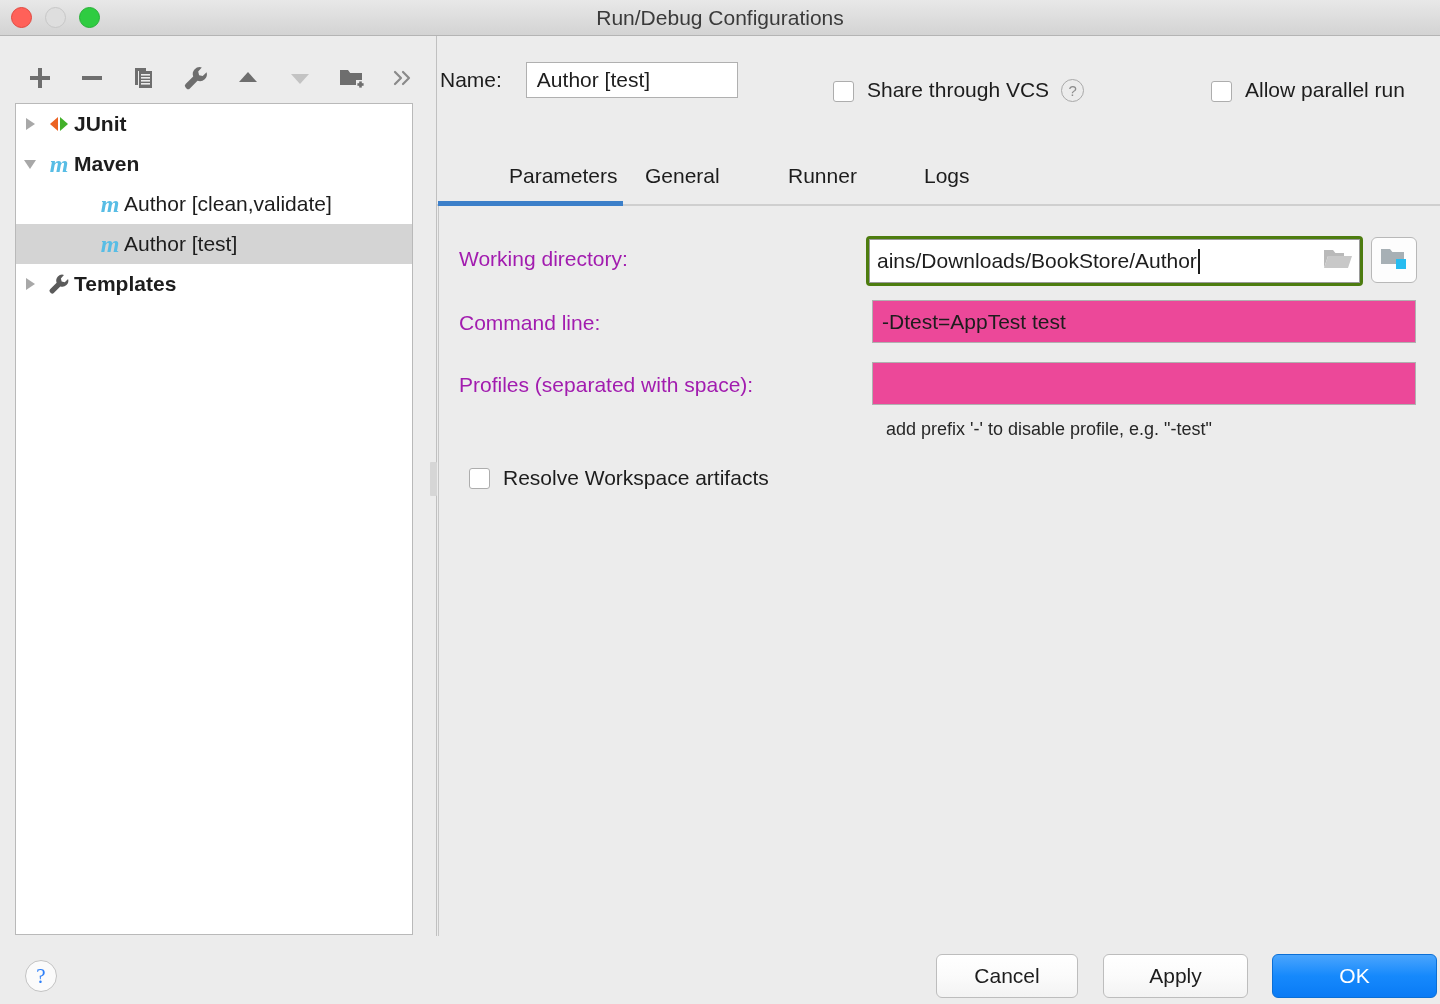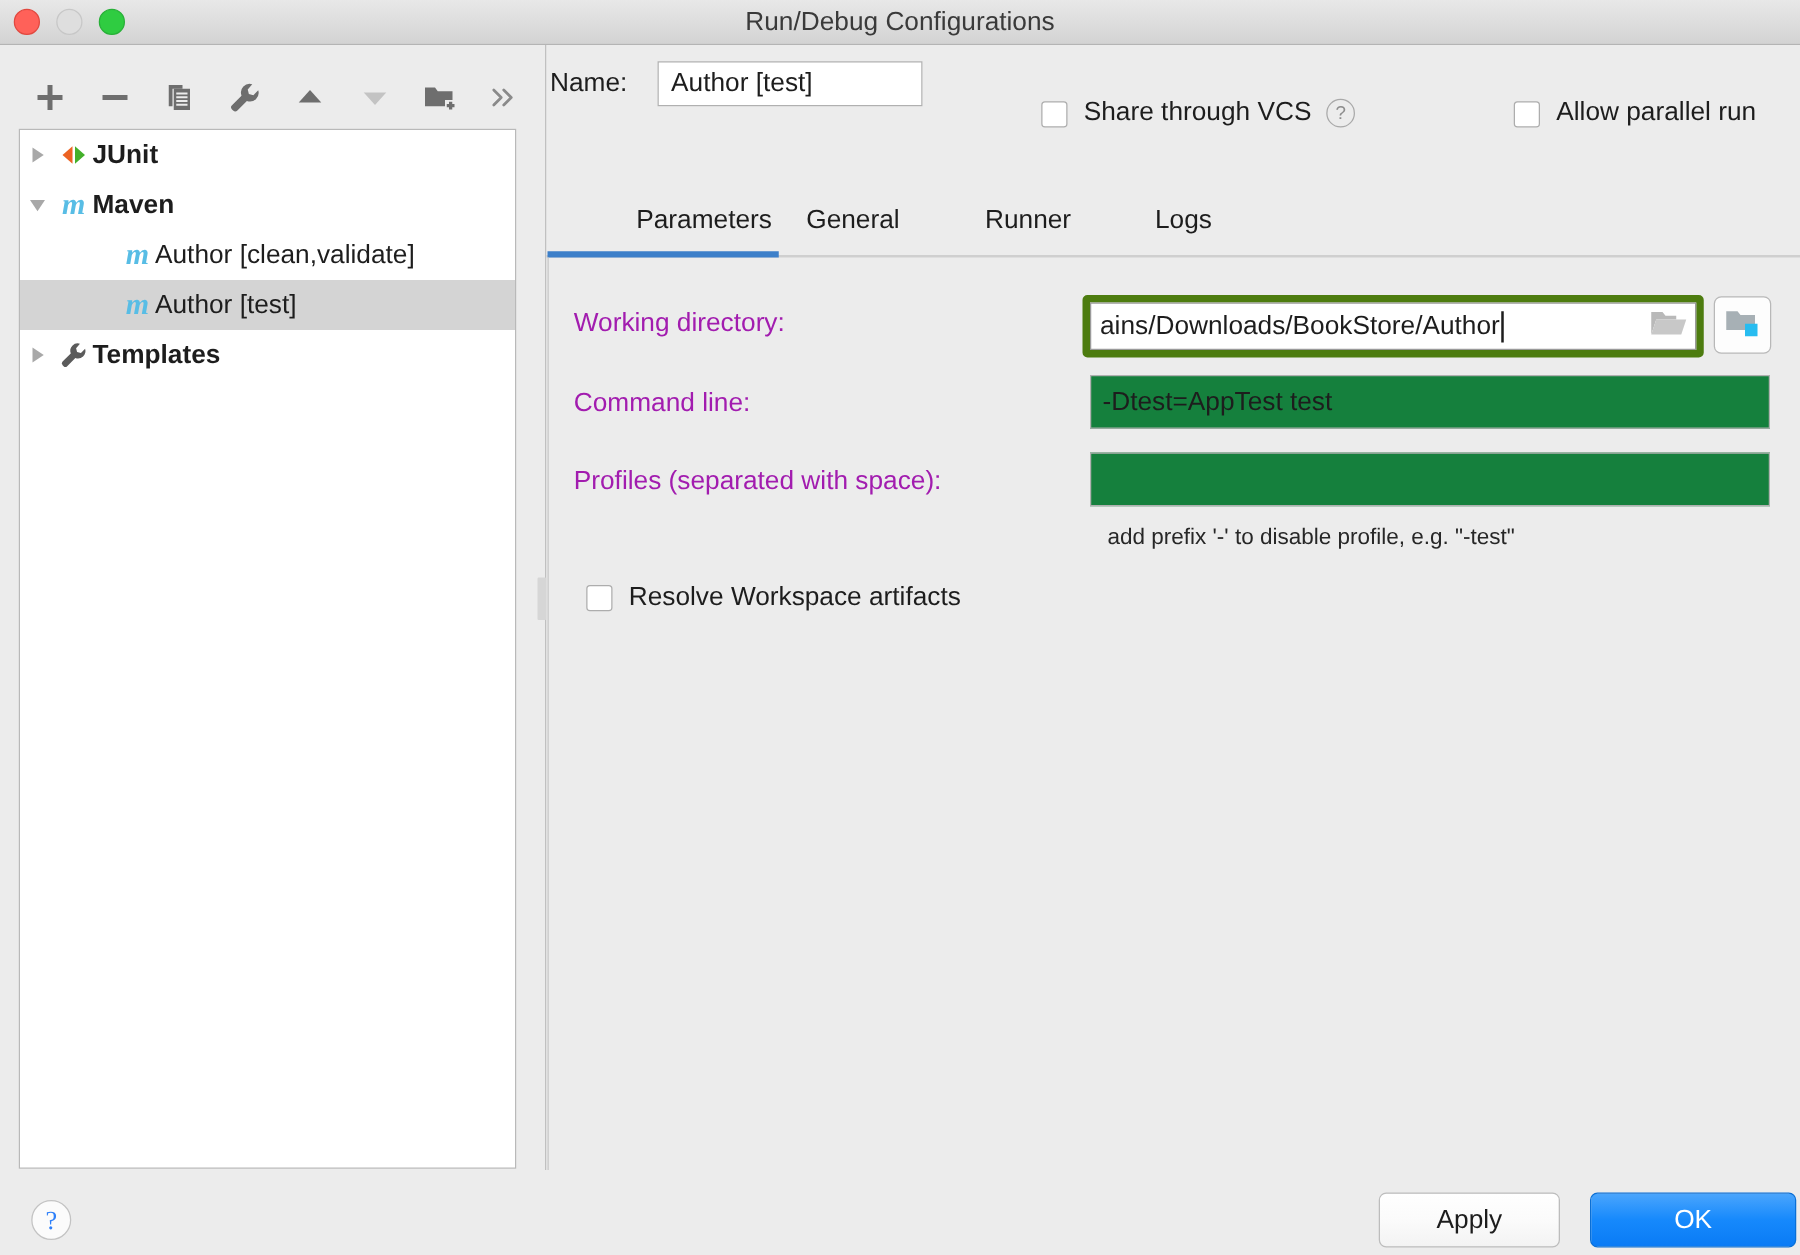--- a/index.html
+++ b/index.html
@@ -143,21 +143,21 @@
 
   
   .right-pane {
     position: absolute;
     left: 437px; top: 36px;
     width: 1003px; height: 900px;
   }
 
   .name-row {
     position: absolute;
-    left: 3px; top: 9px;
+    left: 3px; top: 22px;
     height: 44px;
     display: flex;
     align-items: center;
   }
   .name-label {
     font-size: 21px;
     color: #1d1d1d;
   }
   .name-input {
     margin-left: 24px;
@@ -249,21 +249,21 @@
   }
 
   .form-label {
     position: absolute;
     font-size: 21px;
     color: #a21caf;
     white-space: nowrap;
   }
   .text-field {
     position: absolute;
-    background: #15803d;
+    background: #ec4899;
     border: 1px solid #b0b0b0;
     box-sizing: border-box;
     display: flex;
     align-items: center;
     overflow: hidden;
     font-size: 21px;
     color: #1d1d1d;
   }
   .text-field .tf-text {
     padding-left: 9px;
@@ -273,21 +273,21 @@
     display: inline-block;
     width: 2px;
     height: 25px;
     background: #1d1d1d;
     margin-left: 1px;
   }
   .focus-ring {
     position: absolute;
     left: 864px; top: 200px;
     width: 502px; height: 52px;
-    border: 6px solid #4d7c0f;
+    border: 3px solid #4d7c0f;
     border-radius: 4px;
     box-sizing: border-box;
     background: #fff;
   }
   .hint-text {
     position: absolute;
     font-size: 18px;
     color: #272727;
     white-space: nowrap;
   }
@@ -567,17 +567,18 @@
 
       <div class="inline-chk" style="left:30px; top:260px;">
         <span class="checkbox"></span>
         <span class="chk-text">Resolve Workspace artifacts</span>
       </div>
     </div>
   </div>
 
   <div class="bottom-bar">
     <div class="help-btn">?</div>
+    <div class="dlg-btn plain btn-cancel">Cancel</div>
     <div class="dlg-btn plain btn-apply">Apply</div>
     <div class="dlg-btn primary btn-ok">OK</div>
   </div>
 
 </div>
 
 </body></html>

